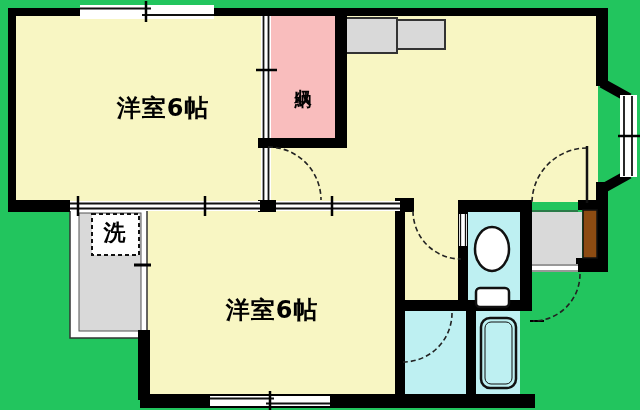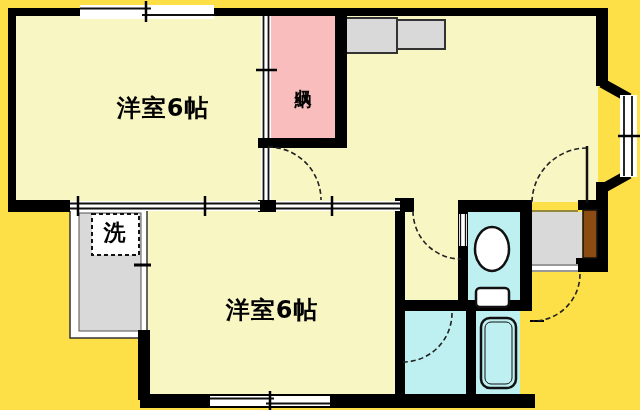--- a/index.html
+++ b/index.html
@@ -1,16 +1,16 @@
 <!DOCTYPE html>
 <html><head>
 <meta charset="utf-8">
 <style>
   html,body{margin:0;padding:0;background:#fff;}
-  .plan{position:relative;width:640px;height:410px;background:#fde047;overflow:hidden;
+  .plan{position:relative;width:640px;height:410px;background:#22c55e;overflow:hidden;
         font-family:"DejaVu Sans", sans-serif;}
   .plan svg{position:absolute;left:0;top:0;}
   .room-label{position:absolute;color:#000;font-weight:bold;white-space:nowrap;
               transform:translate(-50%,-50%);letter-spacing:1px;}
   .lbl-lg{font-size:24px;}
   .lbl-md{font-size:22px;}
   .lbl-vert{font-size:17px;writing-mode:vertical-rl;text-orientation:upright;
             letter-spacing:2px;transform:translate(-50%,-50%);}
 </style>
 </head>

